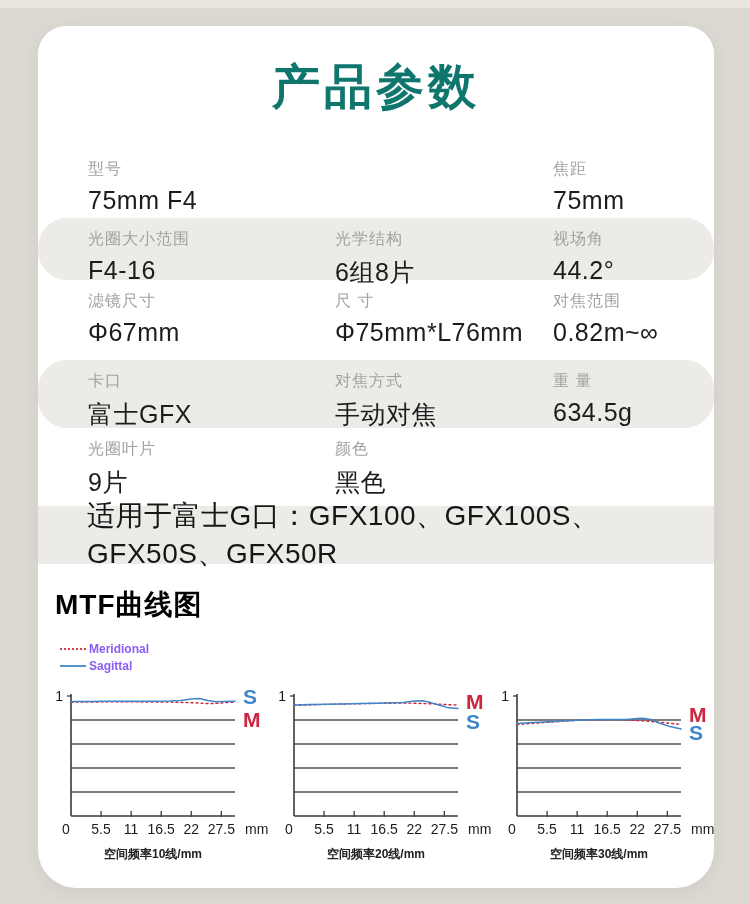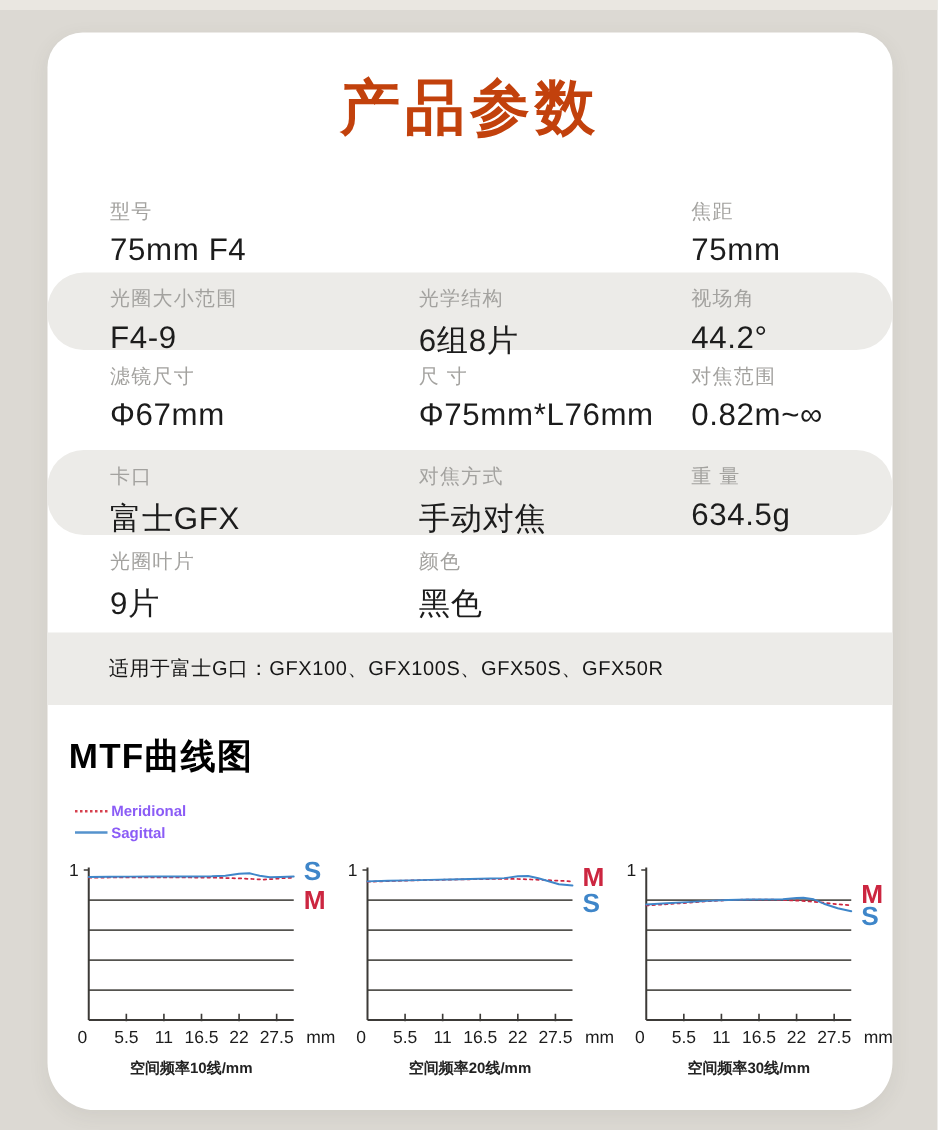--- a/index.html
+++ b/index.html
@@ -9,33 +9,33 @@
     font-family:"Liberation Sans","DejaVu Sans",sans-serif;
   }
   .top-strip{position:absolute;top:0;left:0;width:750px;height:8px;background:#eae7e1;}
   .card{
     position:absolute;left:38px;top:26px;width:676px;height:862px;
     background:#ffffff;border-radius:28px 28px 38px 38px;
     box-shadow:0 5px 16px rgba(80,75,65,.08);
   }
   .page-title{
     margin-top:32px;height:58px;line-height:58px;text-align:center;
-    font-size:48px;font-weight:700;color:#c2410c;letter-spacing:4px;
+    font-size:48px;font-weight:700;color:#0f766e;letter-spacing:4px;
   }
   .spec-table{margin-top:32px;}
   .spec-row{position:relative;}
   .spec-row.alt{background:#ecebe8;border-radius:29px;}
   .h70{height:70px}.h62{height:62px}.h80{height:80px}.h68{height:68px}.h78{height:78px}
   .cell{position:absolute;top:11px;}
   .c0{left:50px}.c1{left:297px}.c2{left:515px}
   .spec-label{font-size:16px;color:#a3a29f;letter-spacing:1px;}
   .spec-value{font-size:25px;color:#1c1c1c;margin-top:6px;letter-spacing:.5px;}
   .compat-row{
     height:58px;background:#ecebe8;display:flex;align-items:center;
-    padding-left:49px;font-size:16px;color:#161616;letter-spacing:.5px;
+    padding-left:49px;font-size:28px;color:#161616;letter-spacing:.5px;
   }
   .mtf-title{margin-top:22px;margin-left:17px;font-size:28px;font-weight:700;color:#000000;letter-spacing:1px;}
   .legend{margin-left:22px;margin-top:16px;}
   .legend-item{display:flex;align-items:center;height:17px;}
   .legend-swatch{width:26px;height:0;margin-right:3px;}
   .legend-label{font-size:12px;font-weight:700;color:#8b5cf6;}
   .charts-row{display:flex;padding-left:15px;margin-top:2px;}
   .chart{width:223px;}
   .chart svg{display:block;}
   .caption{width:200px;text-align:center;font-size:12px;font-weight:700;color:#222;margin-top:6px;}
@@ -60,21 +60,21 @@
       </div>
       <div class="cell c2">
         <div class="spec-label">焦距</div>
         <div class="spec-value">75mm</div>
       </div>
     </div>
 
     <div class="spec-row alt h62">
       <div class="cell c0">
         <div class="spec-label">光圈大小范围</div>
-        <div class="spec-value">F4-9</div>
+        <div class="spec-value">F4-16</div>
       </div>
       <div class="cell c1">
         <div class="spec-label">光学结构</div>
         <div class="spec-value">6组8片</div>
       </div>
       <div class="cell c2">
         <div class="spec-label">视场角</div>
         <div class="spec-value">44.2°</div>
       </div>
     </div>

